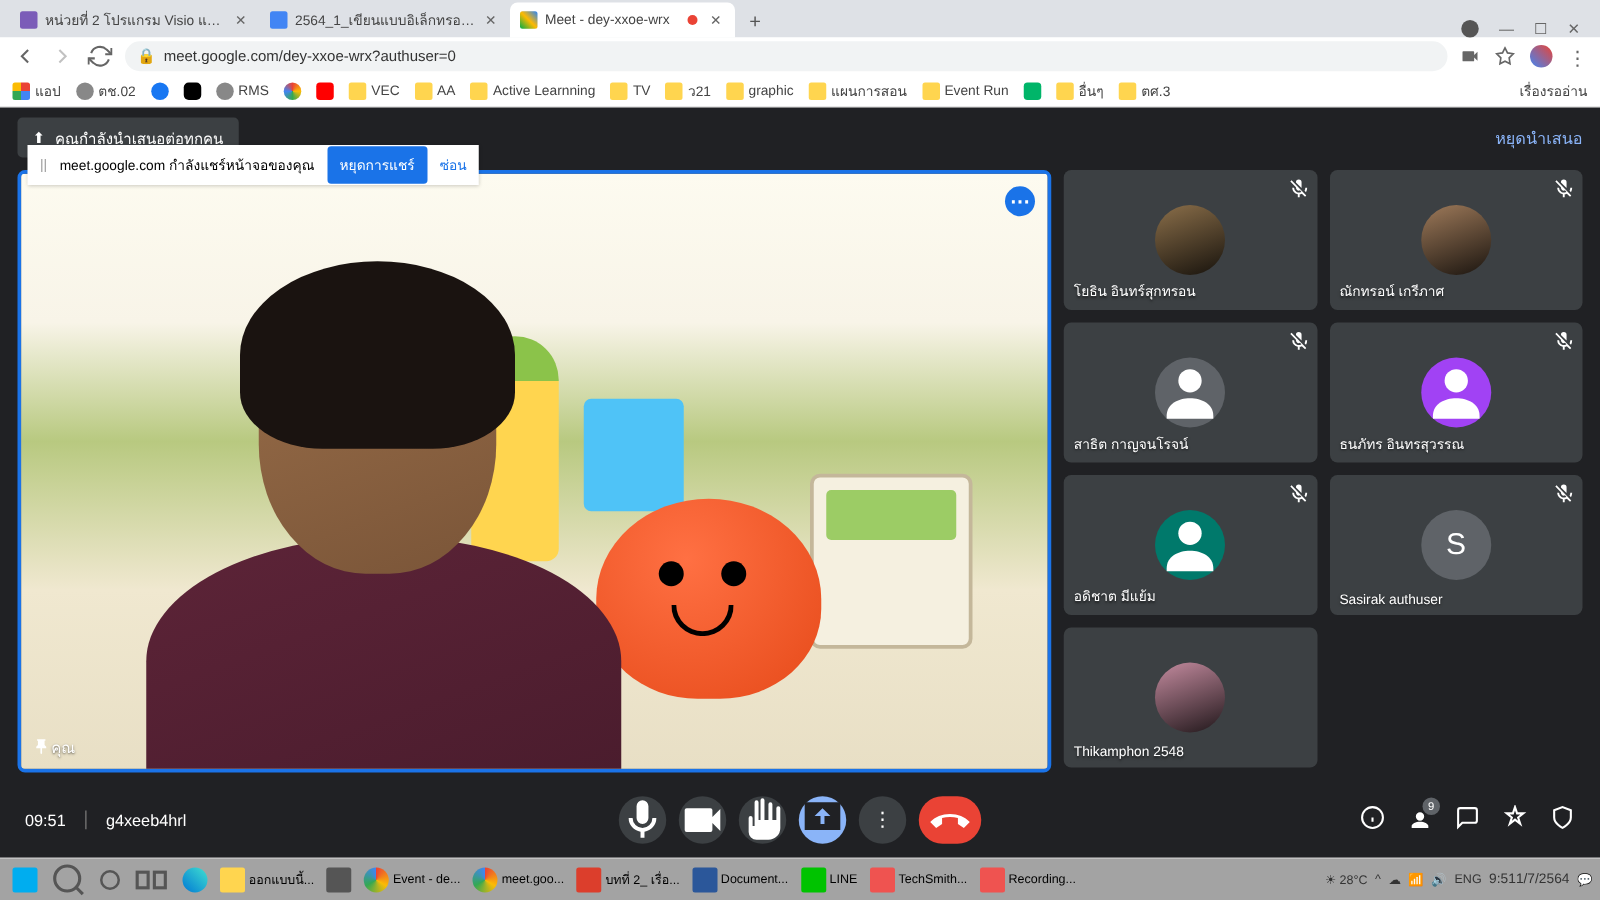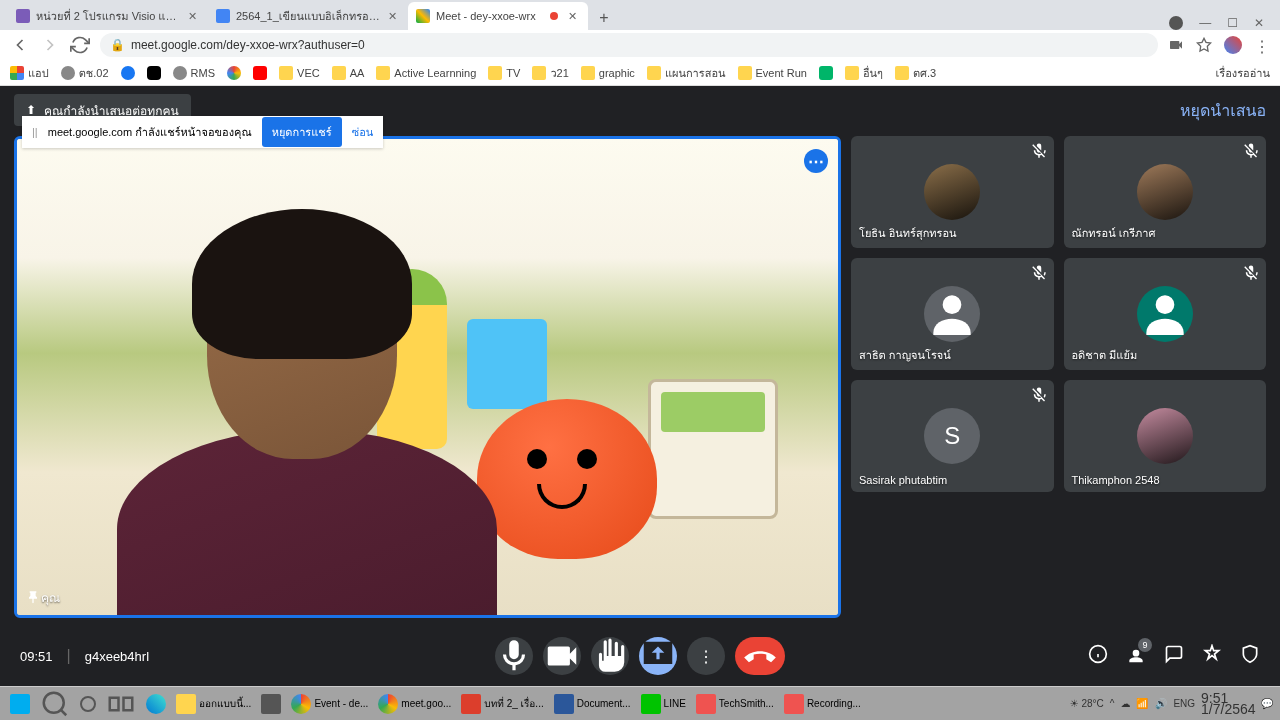--- a/index.html
+++ b/index.html
@@ -21,21 +21,21 @@
 .url-right{display:flex;gap:12px;align-items:center}
 .url-right .ico{width:16px;height:16px;color:#666}
 .avatar-sm{width:18px;height:18px;border-radius:50%;background:linear-gradient(45deg,#4285f4,#ea4335)}
 .bookmarks{height:26px;background:#fff;border-bottom:1px solid #ddd;display:flex;align-items:center;padding:0 10px;gap:12px;font-size:11px;color:#444}
 .bm{display:flex;align-items:center;gap:4px;cursor:pointer}
 .bm .ico{width:14px;height:14px;border-radius:2px}
 .bm-right{margin-left:auto;display:flex;align-items:center;gap:6px}
 .meet{height:600px;background:#202124;display:flex;flex-direction:column;position:relative}
 .banner{position:absolute;top:8px;left:14px;right:14px;height:32px;display:flex;align-items:center;z-index:5}
 .banner-dark{background:#3c4043;color:#fff;padding:0 12px;font-size:12px;border-radius:4px;display:flex;align-items:center;gap:8px;height:32px}
-.banner-stop{color:#8ab4f8;margin-left:auto;font-size:16px;cursor:pointer}
+.banner-stop{color:#8ab4f8;margin-left:auto;font-size:13px;cursor:pointer}
 .share-bar{position:absolute;top:30px;left:22px;background:#fff;height:32px;display:flex;align-items:center;padding:0 10px;gap:10px;font-size:11px;z-index:6;box-shadow:0 1px 3px rgba(0,0,0,.2)}
 .share-btn{background:#1a73e8;color:#fff;padding:6px 10px;border-radius:3px;font-size:11px;cursor:pointer}
 .share-hide{color:#1a73e8;cursor:pointer}
 .video-area{flex:1;display:flex;gap:10px;padding:50px 14px 8px 14px}
 .main-tile{flex:1;position:relative;border:3px solid #1a73e8;border-radius:6px;overflow:hidden;background:linear-gradient(180deg,#f5f0e0 0%,#e8dcc0 30%,#d4c8a8 100%)}
 .main-bg{position:absolute;inset:0}
 .classroom{position:absolute;inset:0;background:linear-gradient(180deg,#fdfbf0 0%,#f8f4e8 25%,#b8c980 45%,#f0e8d0 70%,#e8dfc5 100%)}
 .pencil-char{position:absolute;left:360px;top:130px;width:70px;height:180px;background:linear-gradient(180deg,#8bc34a 0%,#8bc34a 20%,#ffd54f 20%,#ffd54f 100%);border-radius:35px 35px 10px 10px}
 .apple-char{position:absolute;left:460px;top:260px;width:180px;height:160px;background:radial-gradient(circle at 40% 30%,#ff7043,#e64a19);border-radius:50% 50% 45% 45%}
 .apple-face{position:absolute;top:50px;left:50px;display:flex;gap:30px}
@@ -68,21 +68,21 @@
 .ctrl{width:38px;height:38px;border-radius:50%;background:#3c4043;display:flex;align-items:center;justify-content:center;color:#fff;cursor:pointer}
 .ctrl.active{background:#8ab4f8;color:#202124}
 .ctrl.end{background:#ea4335;width:50px;border-radius:20px}
 .right-controls{margin-left:auto;display:flex;gap:18px;color:#fff;align-items:center}
 .badge{position:relative}
 .badge-num{position:absolute;top:-6px;right:-6px;background:#5f6368;color:#fff;font-size:9px;width:14px;height:14px;border-radius:50%;display:flex;align-items:center;justify-content:center}
 .taskbar{height:34px;background:#a3a3a3;display:flex;align-items:center;padding:0 6px;gap:2px;font-size:10px;border-top:1px solid #ccc}
 .tb-item{height:30px;padding:0 4px;display:flex;align-items:center;gap:3px;cursor:pointer;border-radius:2px}
 .tb-ico{width:20px;height:20px;border-radius:2px}
 .tb-right{margin-left:auto;display:flex;align-items:center;gap:6px;font-size:10px;color:#333}
-.tb-time{display:flex;flex-direction:column;align-items:flex-start;font-size:14px;line-height:11px}
+.tb-time{display:flex;align-items:center;font-size:11px;line-height:11px}
 svg{width:100%;height:100%}
 </style>
 </head>
 <body>
 
 <div class="titlebar">
   <div class="tab">
       <div class="favicon" style="background:#7b5cb8"></div>
       <span class="label">หน่วยที่ 2 โปรแกรม Visio และการใช้...</span>
       <span class="close">✕</span>
@@ -280,37 +280,49 @@
               <circle cx="12" cy="8" r="4"></circle>
               <path d="M4 20c0-4 4-6 8-6s8 2 8 6v1H4z"></path>
             </svg>
           </div>
           <span class="mute"><svg viewBox="0 0 24 24" fill="currentColor">
               <path d="M19 11a7 7 0 01-.8 3.2l1.5 1.5A9 9 0 0021 11h-2zM12 2a3 3 0 00-3 3v.2l6 6V5a3 3 0 00-3-3zM4.3 3L3 4.3 9 10.3V11a3 3 0 004.3 2.7l1.5 1.5A5 5 0 017 11H5a7 7 0 006 6.9V21h2v-3.1c.8-.1 1.6-.4 2.3-.7l3.4 3.4 1.3-1.3L4.3 3z"></path>
             </svg></span>
           <div class="name">สาธิต กาญจนโรจน์</div>
         </div>
         <div class="tile">
+          <div class="avatar" style="background:#a142f4">
+            <svg width="32" height="32" viewBox="0 0 24 24" fill="#fff">
+              <circle cx="12" cy="8" r="4"></circle>
+              <path d="M4 20c0-4 4-6 8-6s8 2 8 6v1H4z"></path>
+            </svg>
+          </div>
+          <span class="mute"><svg viewBox="0 0 24 24" fill="currentColor">
+              <path d="M19 11a7 7 0 01-.8 3.2l1.5 1.5A9 9 0 0021 11h-2zM12 2a3 3 0 00-3 3v.2l6 6V5a3 3 0 00-3-3zM4.3 3L3 4.3 9 10.3V11a3 3 0 004.3 2.7l1.5 1.5A5 5 0 017 11H5a7 7 0 006 6.9V21h2v-3.1c.8-.1 1.6-.4 2.3-.7l3.4 3.4 1.3-1.3L4.3 3z"></path>
+            </svg></span>
+          <div class="name">ธนภัทร อินทรสุวรรณ</div>
+        </div>
+        <div class="tile">
           <div class="avatar" style="background:#00796b">
             <svg width="32" height="32" viewBox="0 0 24 24" fill="#fff">
               <circle cx="12" cy="8" r="4"></circle>
               <path d="M4 20c0-4 4-6 8-6s8 2 8 6v1H4z"></path>
             </svg>
           </div>
           <span class="mute"><svg viewBox="0 0 24 24" fill="currentColor">
               <path d="M19 11a7 7 0 01-.8 3.2l1.5 1.5A9 9 0 0021 11h-2zM12 2a3 3 0 00-3 3v.2l6 6V5a3 3 0 00-3-3zM4.3 3L3 4.3 9 10.3V11a3 3 0 004.3 2.7l1.5 1.5A5 5 0 017 11H5a7 7 0 006 6.9V21h2v-3.1c.8-.1 1.6-.4 2.3-.7l3.4 3.4 1.3-1.3L4.3 3z"></path>
             </svg></span>
           <div class="name">อดิชาต มีแย้ม</div>
         </div>
         <div class="tile">
           <div class="avatar" style="background:#5f6368">S</div>
           <span class="mute"><svg viewBox="0 0 24 24" fill="currentColor">
               <path d="M19 11a7 7 0 01-.8 3.2l1.5 1.5A9 9 0 0021 11h-2zM12 2a3 3 0 00-3 3v.2l6 6V5a3 3 0 00-3-3zM4.3 3L3 4.3 9 10.3V11a3 3 0 004.3 2.7l1.5 1.5A5 5 0 017 11H5a7 7 0 006 6.9V21h2v-3.1c.8-.1 1.6-.4 2.3-.7l3.4 3.4 1.3-1.3L4.3 3z"></path>
             </svg></span>
-          <div class="name">Sasirak phutabtim</div>
+          <div class="name">Sasirak authuser</div>
         </div>
         <div class="tile">
           <div class="avatar" style="background:linear-gradient(160deg,#c48b9f,#000 120%)"></div>
           <div class="name">Thikamphon 2548</div>
         </div>
       </div>
   </div>
 
   <div class="bottom">
     <span class="time-code">09:51</span>

